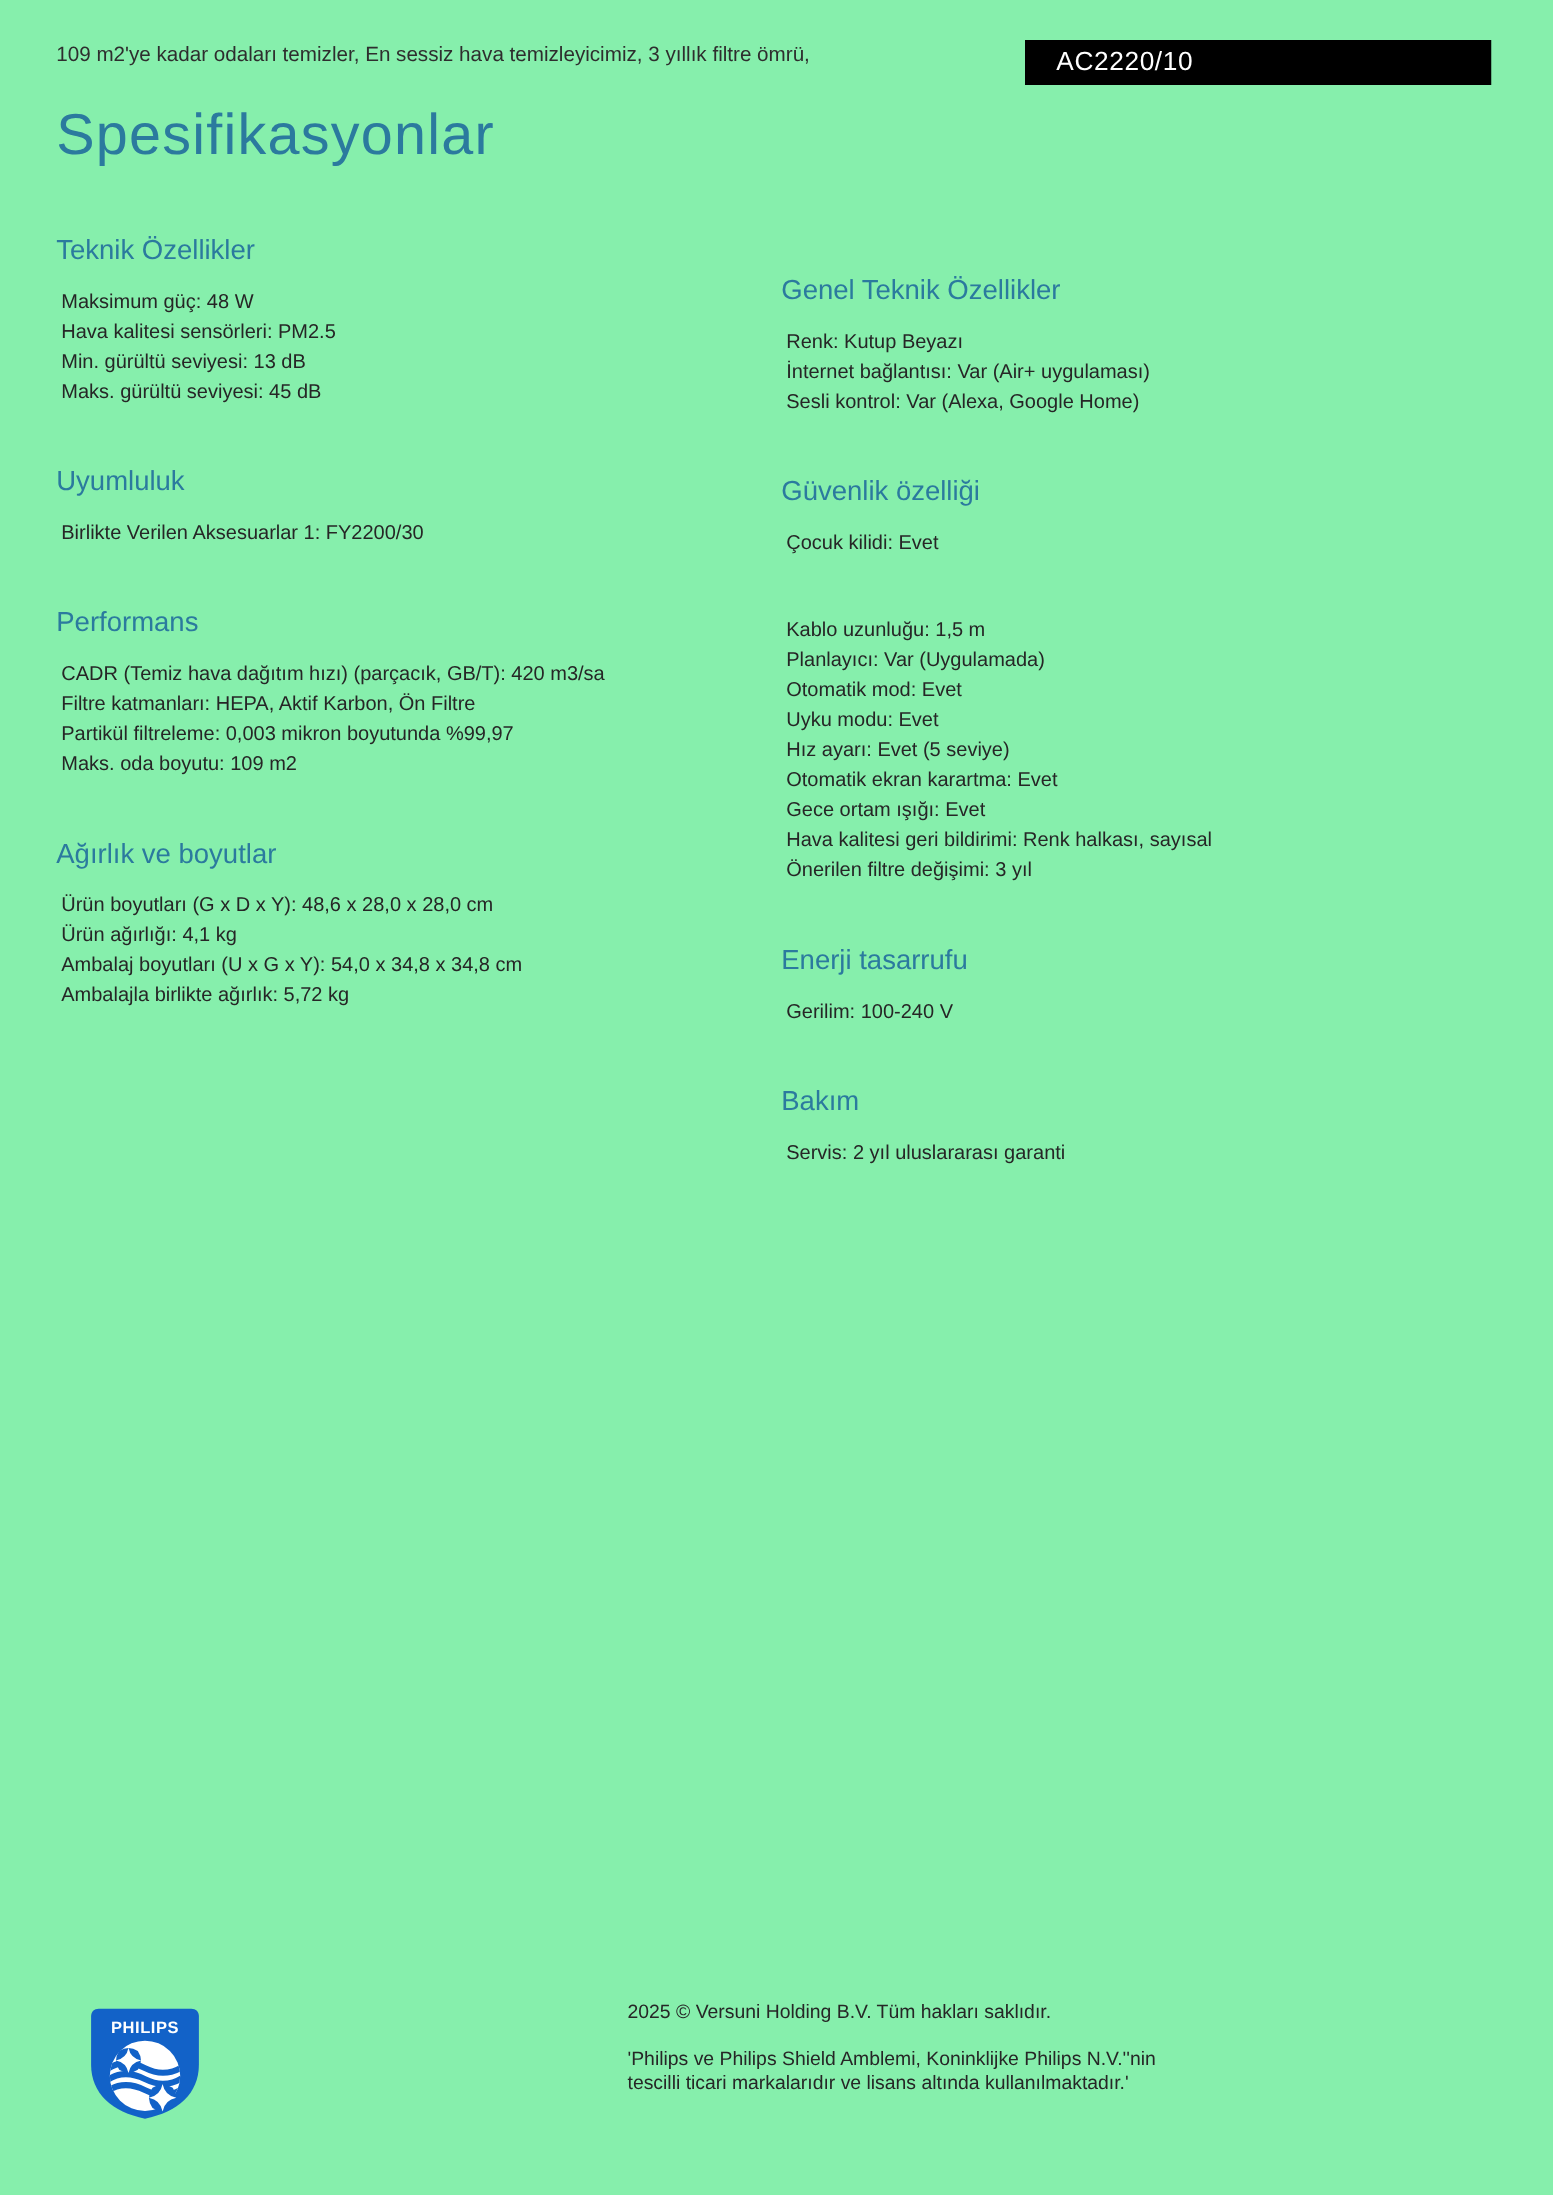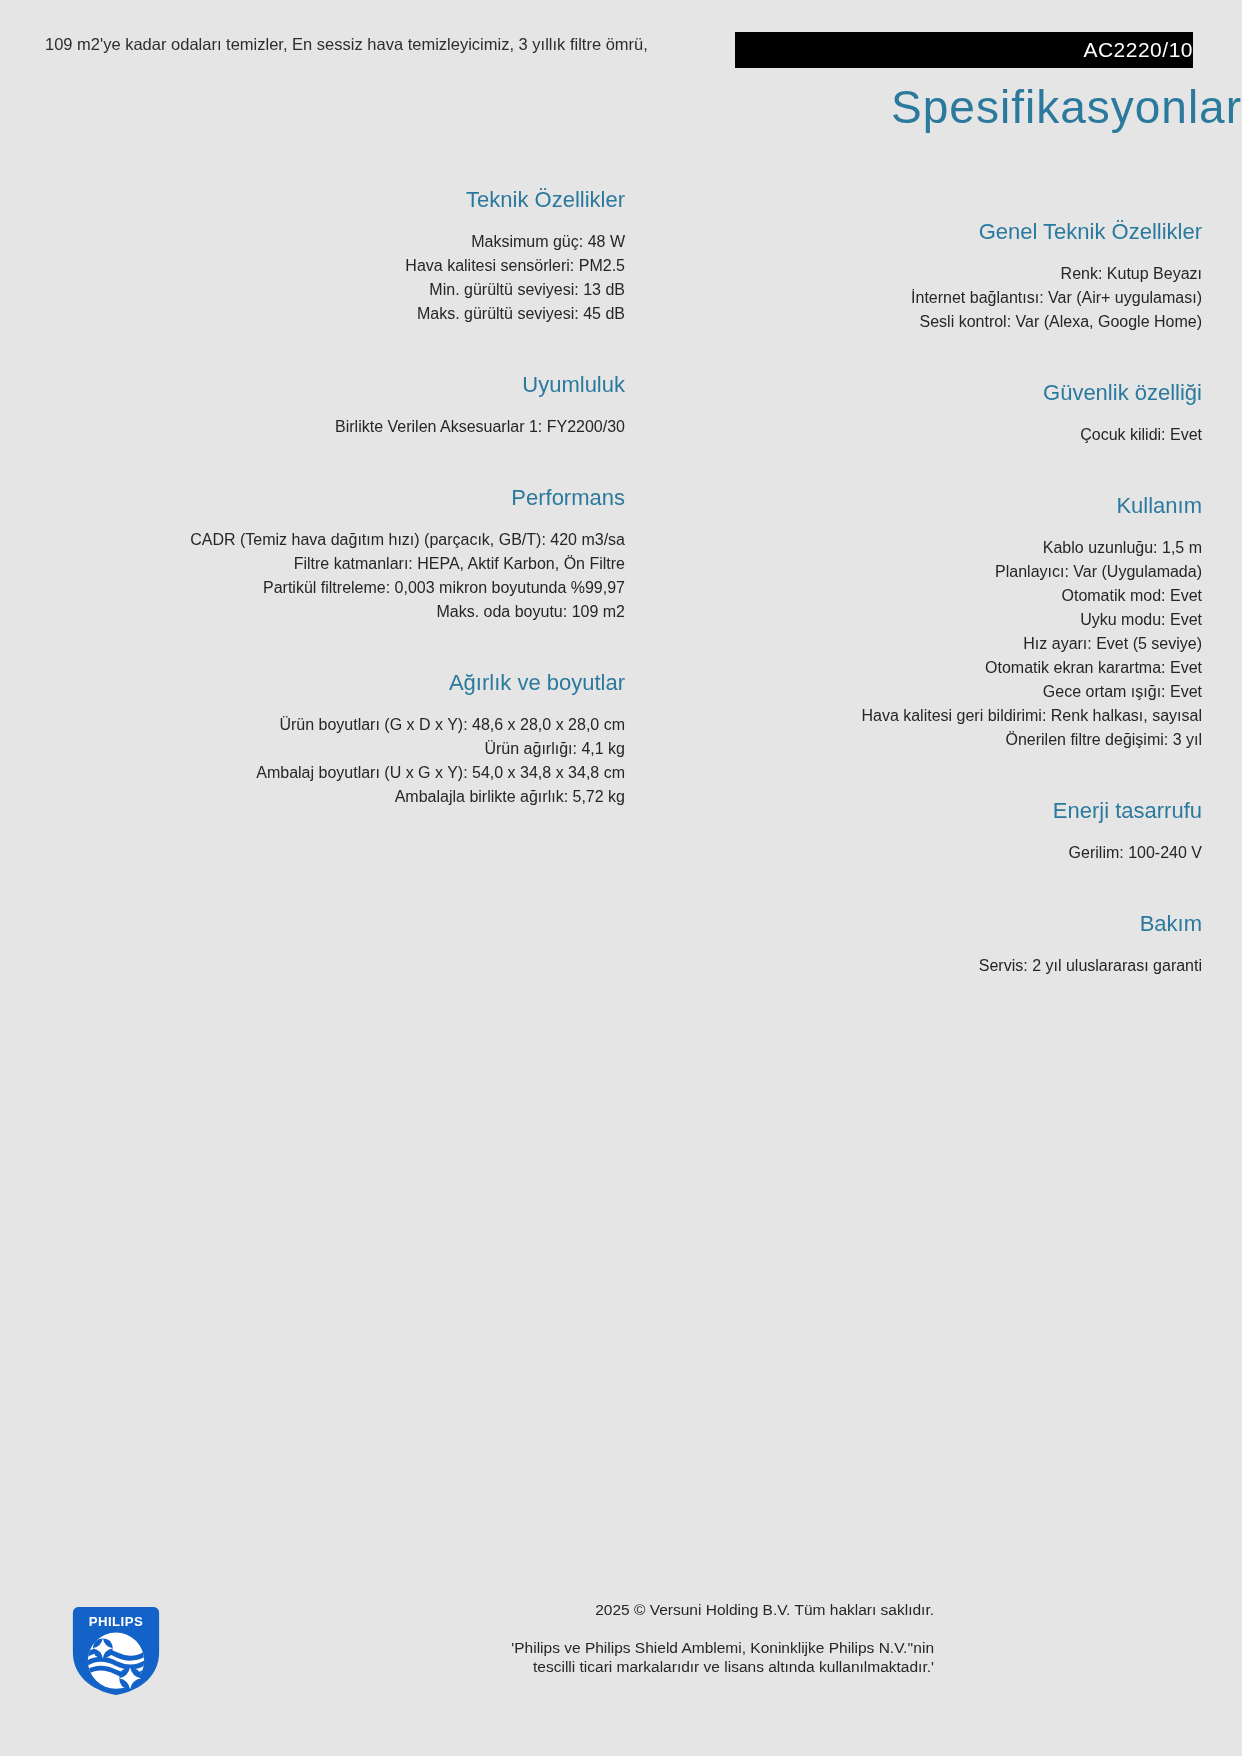--- a/index.html
+++ b/index.html
@@ -1,44 +1,43 @@
 <!DOCTYPE html>
 <html lang="tr"><head>
 <meta charset="utf-8">
 <title>Spesifikasyonlar</title>
 <style>
   html, body { margin:0; padding:0; background:#ffffff; }
   .page {
     position: relative;
     width: 1242px;
     height: 1756px;
-    background: #e5e5e5;
+    background: #86efac;
     font-family: "Liberation Sans", sans-serif;
     color: #262626;
     overflow: hidden;
     margin: 0 auto;
-    text-align: right;
   }
   
   .top-header {
     display: flex;
     justify-content: space-between;
     align-items: flex-start;
     padding: 33px 49px 0 45px;
   }
   .product-desc {
     font-size: 16.5px;
     line-height: 22px;
     color: #2e2e2e;
     max-width: 740px;
   }
   .code-box {
     background: #000000;
     color: #ffffff;
-    width: 458px;
+    width: 373px;
     height: 36px;
     line-height: 36px;
     padding-left: 25px;
     box-sizing: border-box;
     font-size: 21px;
     letter-spacing: 0.5px;
     margin-top: -1px;
     flex-shrink: 0;
   }
   h1.page-title {
@@ -163,21 +162,20 @@
             <li>Sesli kontrol: Var (Alexa, Google Home)</li>
           </ul>
         </div>
         <div class="spec-section">
           <h2 class="spec-heading">Güvenlik özelliği</h2>
           <ul class="spec-items">
             <li>Çocuk kilidi: Evet</li>
           </ul>
         </div>
         <div class="spec-section">
-          <h2 class="spec-heading">Kullanım</h2>
           <ul class="spec-items">
             <li>Kablo uzunluğu: 1,5 m</li>
             <li>Planlayıcı: Var (Uygulamada)</li>
             <li>Otomatik mod: Evet</li>
             <li>Uyku modu: Evet</li>
             <li>Hız ayarı: Evet (5 seviye)</li>
             <li>Otomatik ekran karartma: Evet</li>
             <li>Gece ortam ışığı: Evet</li>
             <li>Hava kalitesi geri bildirimi: Renk halkası, sayısal</li>
             <li>Önerilen filtre değişimi: 3 yıl</li>

